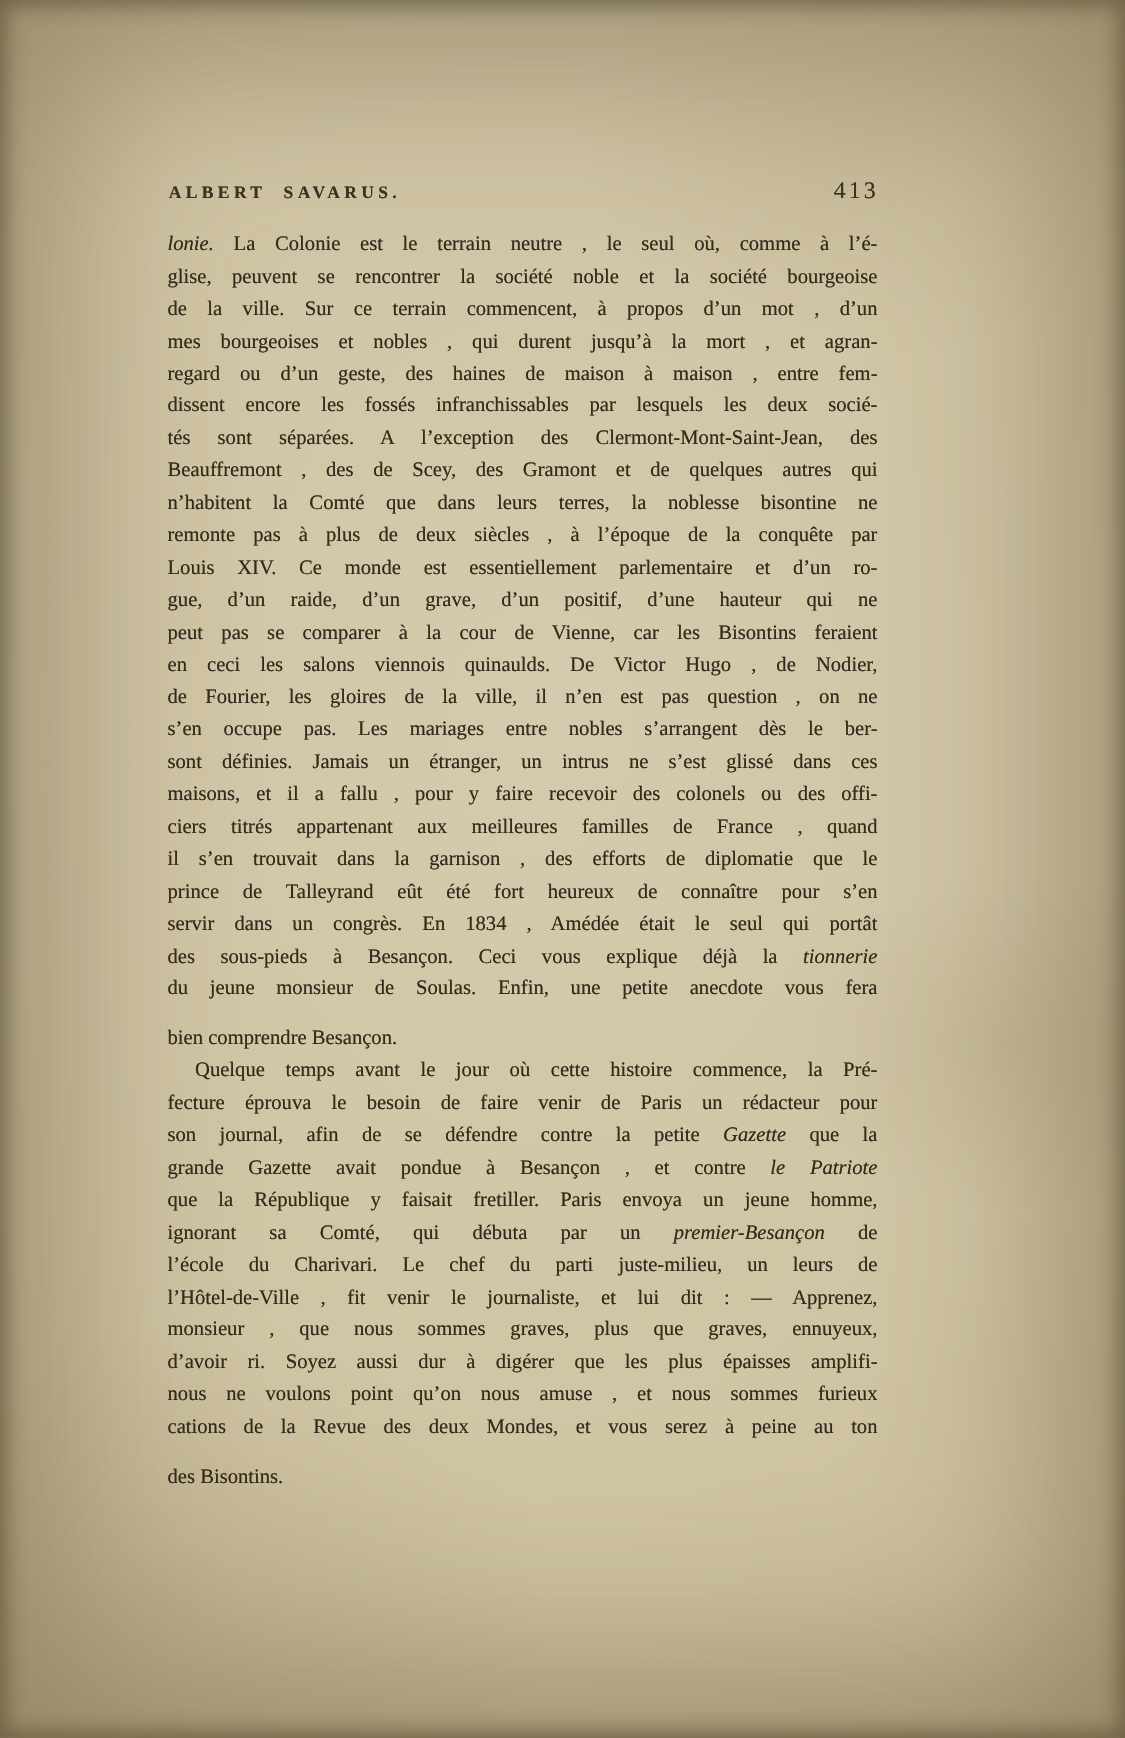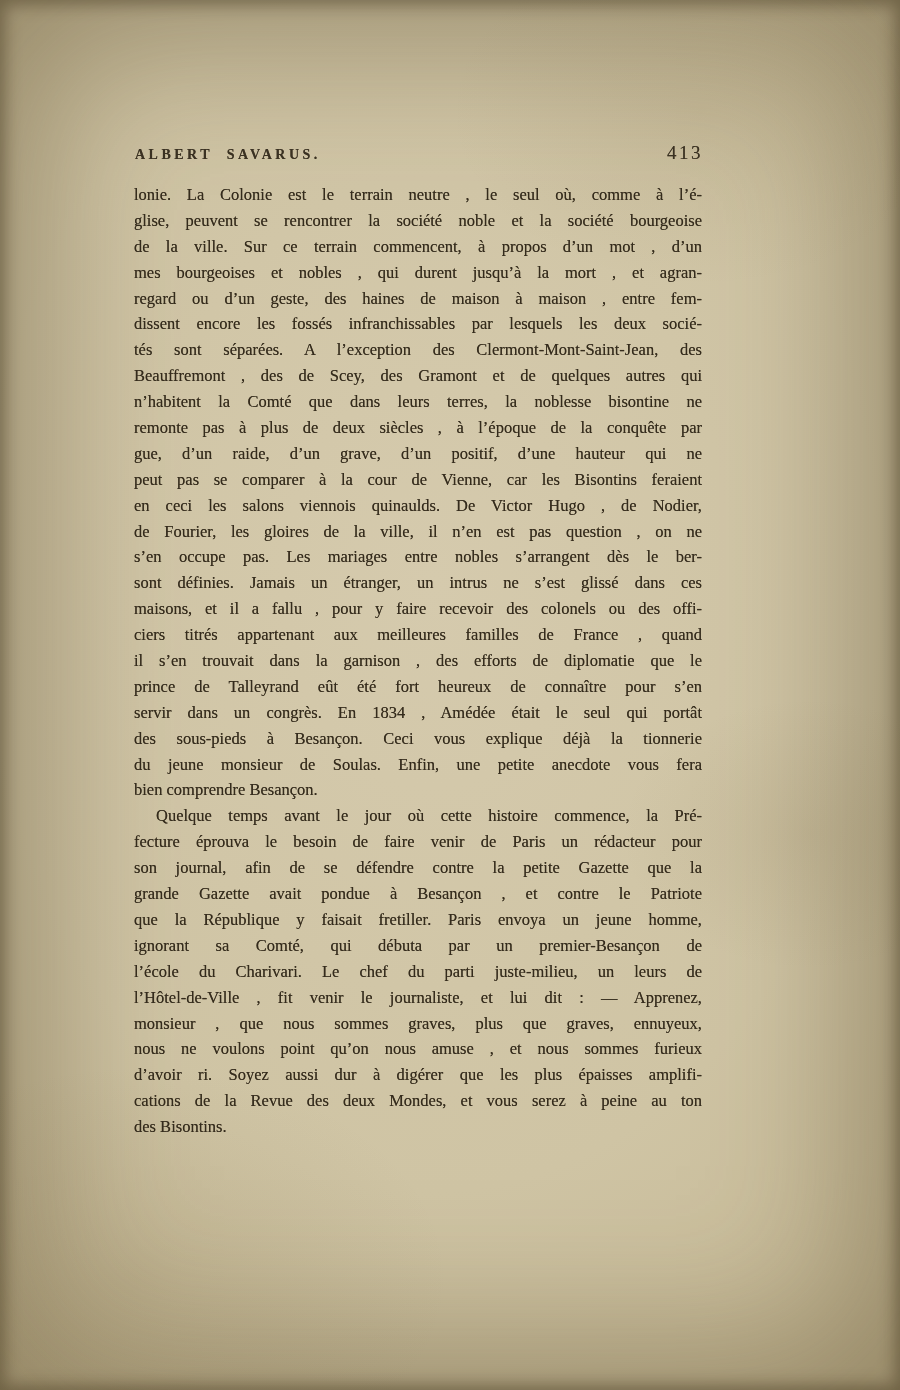--- a/index.html
+++ b/index.html
@@ -74,25 +74,27 @@
     height: 25.9px;
     overflow: hidden;
     text-align: justify;
     text-align-last: justify;
     color: #342b1c;
     text-shadow: 0 0 0.45px rgba(40, 30, 15, 0.60);
   }
   .line.no-just {
     text-align: center;
     text-align-last: left;
+    margin-top: 14px;
   }
   .line.indent {
     text-indent: 22px;
   }
   .it {
+    font-style: italic;
   }
 </style>
 </head>
 <body>
 
 <div class="page">
   <div class="header">
     <div class="running-title">ALBERT SAVARUS.</div>
     <div class="page-number">413</div>
   </div>
@@ -100,20 +102,21 @@
       <div class="line"><span class="it">lonie.</span><span> La Colonie est le terrain neutre , le seul où, comme à l’é-</span></div>
       <div class="line"><span>glise, peuvent se rencontrer la société noble et la société bourgeoise</span></div>
       <div class="line"><span>de la ville. Sur ce terrain commencent, à propos d’un mot , d’un</span></div>
       <div class="line"><span>mes bourgeoises et nobles , qui durent jusqu’à la mort , et agran-</span></div>
       <div class="line"><span>regard ou d’un geste, des haines de maison à maison , entre fem-</span></div>
       <div class="line"><span>dissent encore les fossés infranchissables par lesquels les deux socié-</span></div>
       <div class="line"><span>tés sont séparées. A l’exception des Clermont-Mont-Saint-Jean, des</span></div>
       <div class="line"><span>Beauffremont , des de Scey, des Gramont et de quelques autres qui</span></div>
       <div class="line"><span>n’habitent la Comté que dans leurs terres, la noblesse bisontine ne</span></div>
       <div class="line"><span>remonte pas à plus de deux siècles , à l’époque de la conquête par</span></div>
+      <div class="line"><span>Louis XIV. Ce monde est essentiellement parlementaire et d’un ro-</span></div>
       <div class="line"><span>gue, d’un raide, d’un grave, d’un positif, d’une hauteur qui ne</span></div>
       <div class="line"><span>peut pas se comparer à la cour de Vienne, car les Bisontins feraient</span></div>
       <div class="line"><span>en ceci les salons viennois quinaulds. De Victor Hugo , de Nodier,</span></div>
       <div class="line"><span>de Fourier, les gloires de la ville, il n’en est pas question , on ne</span></div>
       <div class="line"><span>s’en occupe pas. Les mariages entre nobles s’arrangent dès le ber-</span></div>
       <div class="line"><span>sont définies. Jamais un étranger, un intrus ne s’est glissé dans ces</span></div>
       <div class="line"><span>maisons, et il a fallu , pour y faire recevoir des colonels ou des offi-</span></div>
       <div class="line"><span>ciers titrés appartenant aux meilleures familles de France , quand</span></div>
       <div class="line"><span>il s’en trouvait dans la garnison , des efforts de diplomatie que le</span></div>
       <div class="line"><span>prince de Talleyrand eût été fort heureux de connaître pour s’en</span></div>
@@ -123,18 +126,18 @@
       <div class="line no-just"><span>bien comprendre Besançon.</span></div>
       <div class="line indent"><span>Quelque temps avant le jour où cette histoire commence, la Pré-</span></div>
       <div class="line"><span>fecture éprouva le besoin de faire venir de Paris un rédacteur pour</span></div>
       <div class="line"><span>son journal, afin de se défendre contre la petite </span><span class="it">Gazette</span><span> que la</span></div>
       <div class="line"><span>grande Gazette avait pondue à Besançon , et contre </span><span class="it">le Patriote</span></div>
       <div class="line"><span>que la République y faisait fretiller. Paris envoya un jeune homme,</span></div>
       <div class="line"><span>ignorant sa Comté, qui débuta par un </span><span class="it">premier-Besançon</span><span> de</span></div>
       <div class="line"><span>l’école du Charivari. Le chef du parti juste-milieu, un leurs de</span></div>
       <div class="line"><span>l’Hôtel-de-Ville , fit venir le journaliste, et lui dit : — Apprenez,</span></div>
       <div class="line"><span>monsieur , que nous sommes graves, plus que graves, ennuyeux,</span></div>
+      <div class="line"><span>d’avoir ri. Soyez aussi dur à digérer que les plus épaisses amplifi-</span></div>
       <div class="line"><span>nous ne voulons point qu’on nous amuse , et nous sommes furieux</span></div>
-      <div class="line"><span>d’avoir ri. Soyez aussi dur à digérer que les plus épaisses amplifi-</span></div>
       <div class="line"><span>cations de la Revue des deux Mondes, et vous serez à peine au ton</span></div>
       <div class="line no-just"><span>des Bisontins.</span></div>
     </div>
 </div>
 
 </body></html>

